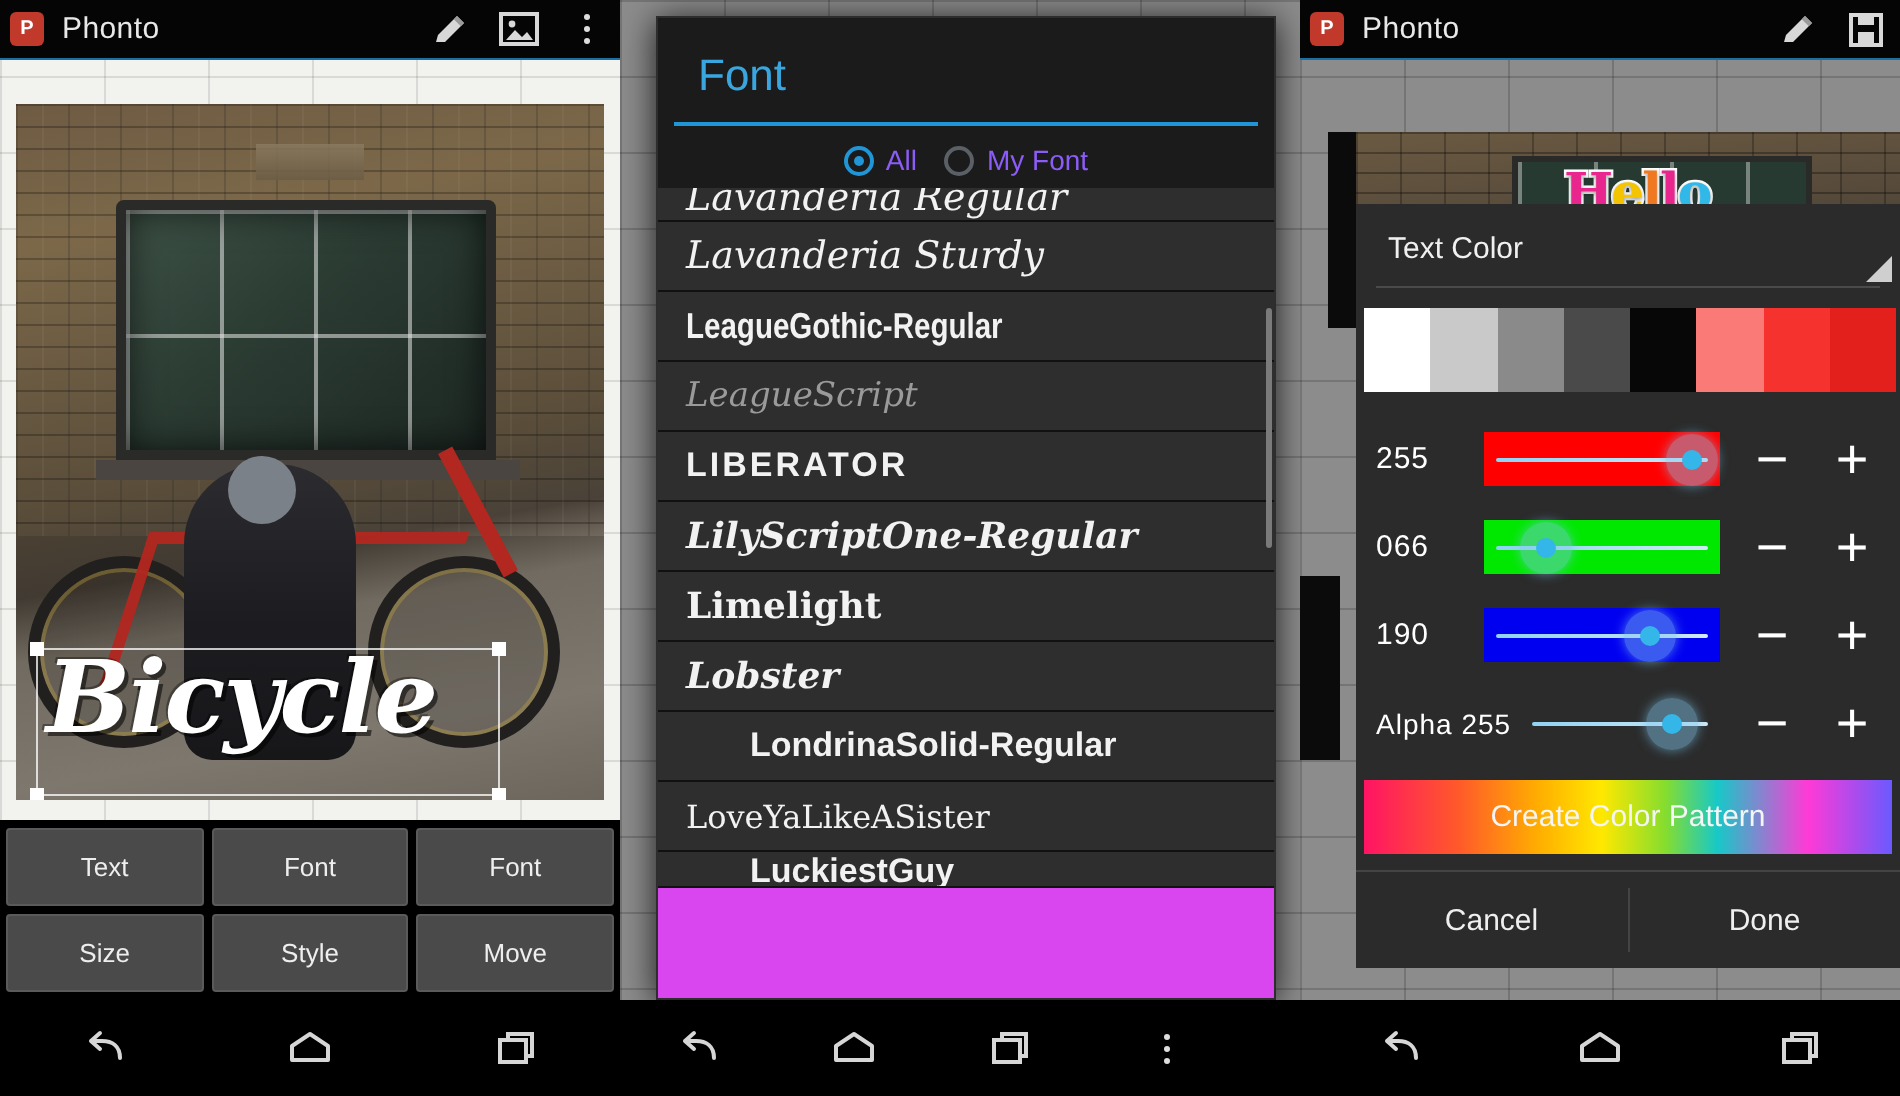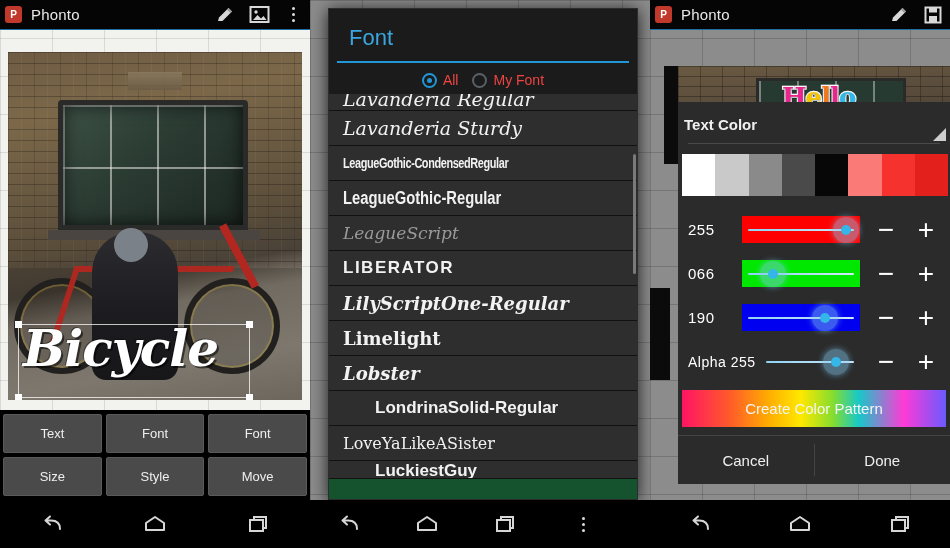--- a/index.html
+++ b/index.html
@@ -133,25 +133,25 @@
 
   
   .font-dialog {
     position:absolute; left:18px; top:8px; width:310px; height:492px;
     background:#1b1b1b; border:1px solid #2d2d2d;
     box-shadow:0 2px 16px rgba(0,0,0,.8); display:flex; flex-direction:column;
   }
   .fd-title { color:#3aa6e0; font-size:22px; padding:16px 16px 10px 20px; }
   .fd-rule { height:2px; background:#2196d6; margin:0 8px; }
   .fd-radios { display:flex; justify-content:center; gap:14px; padding:9px 0 6px; }
-  .radio { display:flex; align-items:center; gap:6px; color:#ef4444; font-size:14px; }
+  .radio { display:flex; align-items:center; gap:6px; color:#8b5cf6; font-size:14px; }
   .radio .dot { width:15px; height:15px; border-radius:50%; border:2px solid #5a6066; display:block; position:relative; }
   .radio.on .dot { border-color:#2196d6; }
   .radio.on .dot::after { content:""; position:absolute; inset:3px; border-radius:50%; background:#2196d6; }
-  .fd-list { flex:1; overflow:hidden; position:relative; background:#14532d; }
+  .fd-list { flex:1; overflow:hidden; position:relative; background:#d946ef; }
   .frow {
     height:35px; background:#2e2e2e; border-bottom:1px solid #111;
     display:flex; align-items:center; padding-left:14px; color:#f2f2f2;
     font-size:17px; white-space:nowrap; overflow:hidden;
   }
   .frow.partial { height:17px; align-items:flex-end; }
   .frow.partial-bottom { height:18px; align-items:flex-start; }
   .f-script { font-family:"DejaVu Serif", serif; font-style:italic; font-size:19px; }
   .f-cond { font-family:"Liberation Sans Narrow","Liberation Sans", sans-serif; font-weight:bold; font-size:14px; letter-spacing:-.5px; transform:scaleX(.78); transform-origin:left center; }
   .f-gothic { font-family:"Liberation Sans", sans-serif; font-weight:bold; font-size:18px; transform:scaleX(.82); transform-origin:left center; }
@@ -188,21 +188,21 @@
     font-family:"DejaVu Serif", serif; letter-spacing:-1px;
     -webkit-text-stroke:2.5px #fff; paint-order: stroke fill;
     text-shadow:0 1px 2px rgba(0,0,0,.4);
   }
   .hello span { display:inline-block; }
 
   .color-dialog {
     position:absolute; left:28px; top:102px; width:272px; height:382px;
     background:#2b2b2b; display:flex; flex-direction:column;
   }
-  .cd-title { color:#f0f0f0; font-size:15px; padding:14px 0 10px 6px; position:relative;font-weight:bold; }
+  .cd-title { color:#f0f0f0; font-size:15px; padding:14px 0 10px 16px; position:relative; }
   .cd-title .corner {
     position:absolute; right:4px; bottom:2px; width:0; height:0;
     border-left:13px solid transparent; border-bottom:13px solid #cfcfcf;
   }
   .cd-rule { height:1px; background:#4a4a4a; margin:0 10px 10px; }
   .swatches { display:flex; height:42px; margin:0 2px 12px 4px; }
   .swatches div { flex:1; }
   .slider-row { display:flex; align-items:center; height:44px; padding:0 4px 0 10px;justify-content:flex-end; }
   .sl-label { color:#fff; font-size:15px; width:54px; flex:none; letter-spacing:.5px; }
   .sl-label.alpha { width:72px; font-size:14px; }
@@ -332,23 +332,20 @@
         </label>
       </div>
       <div class="fd-list">
         <div class="frow partial">
             <span class="f-script">Lavanderia Regular</span>
           </div>
         <div class="frow">
             <span class="f-script">Lavanderia Sturdy</span>
           </div>
         <div class="frow">
-            <span class="f-cond">LeagueGothic-CondensedRegular</span>
-          </div>
-        <div class="frow">
             <span class="f-gothic">LeagueGothic-Regular</span>
           </div>
         <div class="frow">
             <span class="f-thin">LeagueScript</span>
           </div>
         <div class="frow">
             <span class="f-slab">LIBERATOR</span>
           </div>
         <div class="frow">
             <span class="f-lobster">LilyScriptOne-Regular</span>

